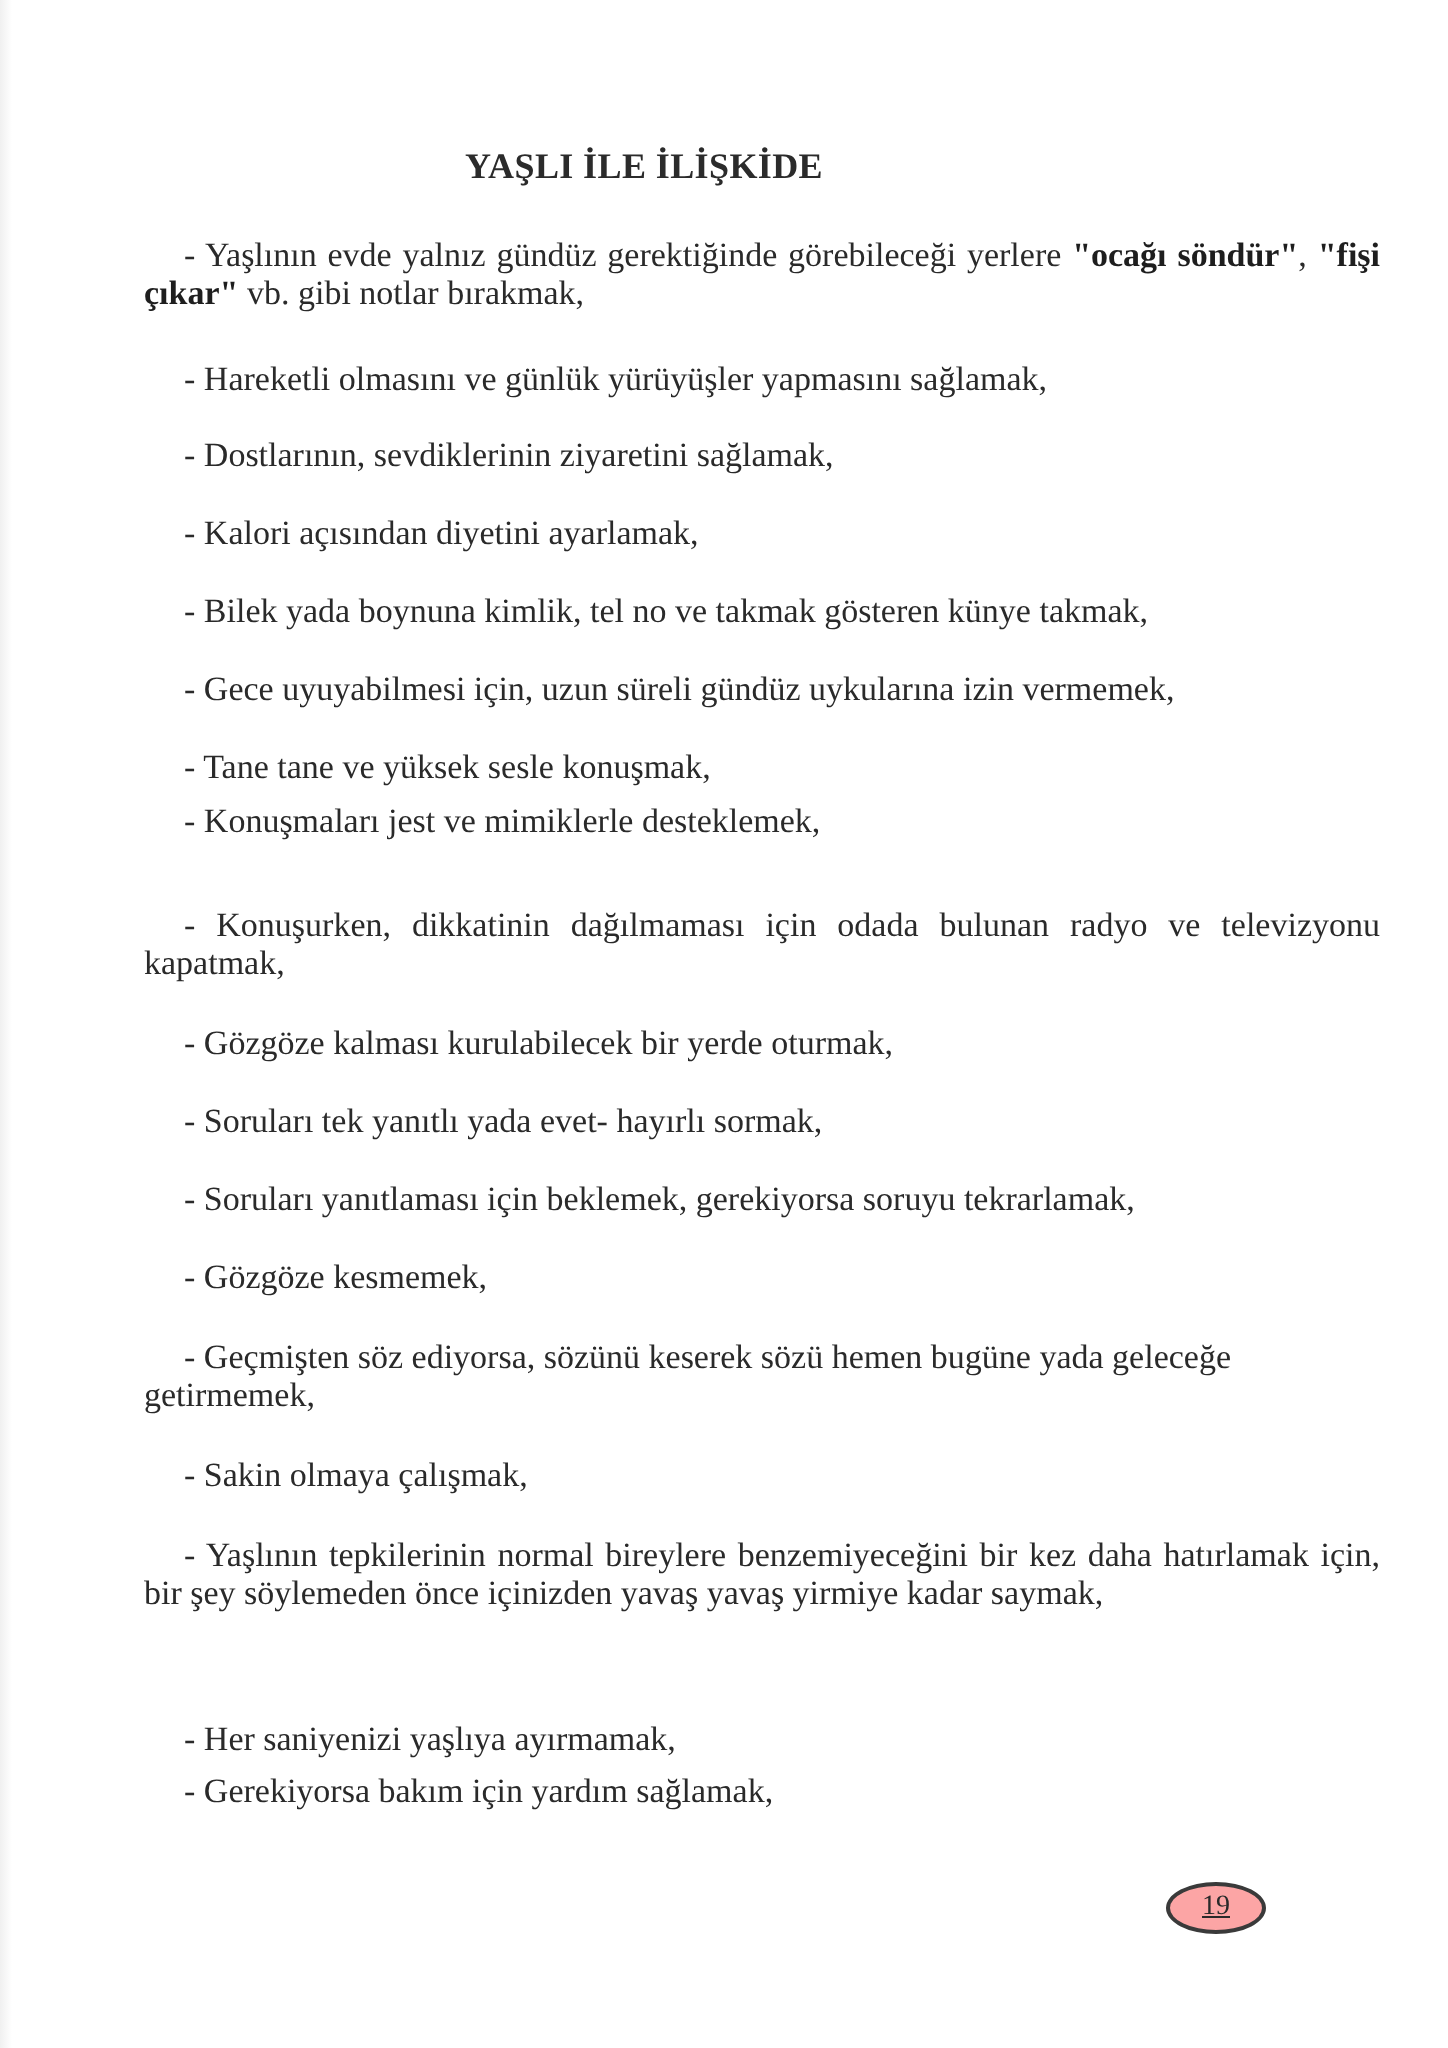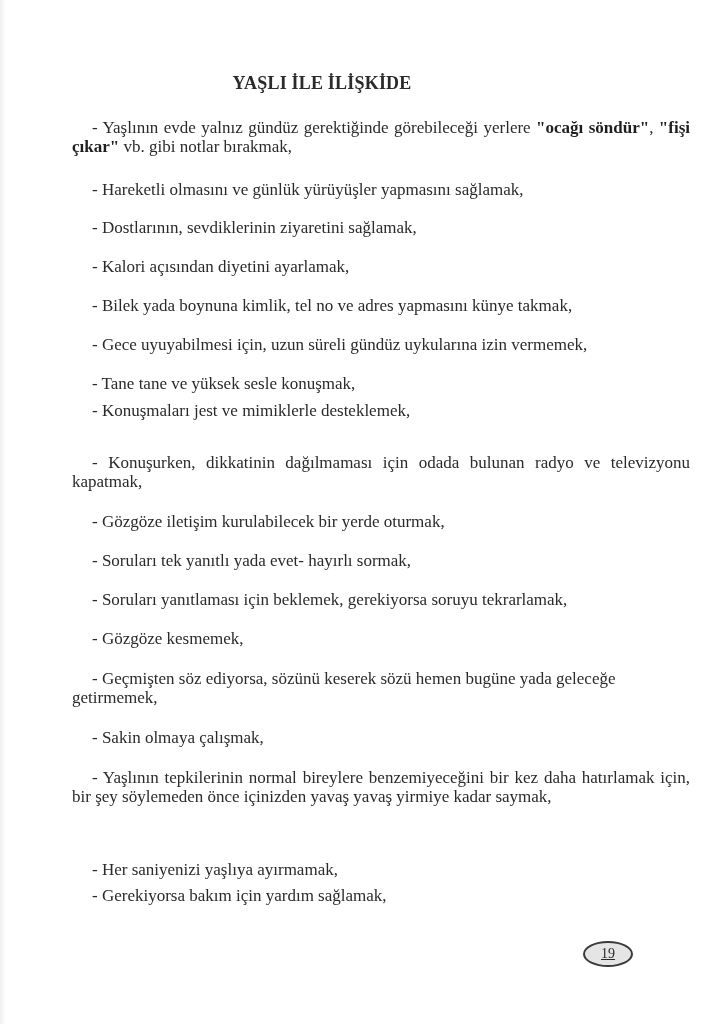--- a/index.html
+++ b/index.html
@@ -50,47 +50,47 @@
       color: #1e1e1e;
     }
     .page-number {
       position: absolute;
       left: 583px;
       top: 941px;
       width: 50px;
       height: 26px;
       border: 2px solid #3a3a3a;
       border-radius: 50%;
-      background: #e5e5e5;
+      background: #fca5a5;
       box-sizing: border-box;
       text-align: center;
       font-size: 14px;
       line-height: 22px;
       color: #2a2a2a;
       text-decoration: underline;
     }
   </style>
 </head>
 <body>
 
 <div class="page-edge"></div>
 
 <div class="title">YAŞLI İLE İLİŞKİDE</div>
 
 <div class="item justify" style="top:118px;"><span>- Yaşlının evde yalnız gündüz gerektiğinde görebileceği yerlere </span><b>"ocağı söndür"</b><span>, </span><b>"fişi çıkar"</b><span> vb. gibi notlar bırakmak,</span></div>
 
 <div class="item" style="top:180px;">- Hareketli olmasını ve günlük yürüyüşler yapmasını sağlamak,</div>
 <div class="item" style="top:218px;">- Dostlarının, sevdiklerinin ziyaretini sağlamak,</div>
 <div class="item" style="top:257px;">- Kalori açısından diyetini ayarlamak,</div>
-<div class="item" style="top:296px;">- Bilek yada boynuna kimlik, tel no ve adres yapmasını künye takmak,</div>
+<div class="item" style="top:296px;">- Bilek yada boynuna kimlik, tel no ve takmak gösteren künye takmak,</div>
 <div class="item" style="top:335px;">- Gece uyuyabilmesi için, uzun süreli gündüz uykularına izin vermemek,</div>
 <div class="item" style="top:374px;">- Tane tane ve yüksek sesle konuşmak,</div>
 <div class="item" style="top:401px;">- Konuşmaları jest ve mimiklerle desteklemek,</div>
 <div class="item justify" style="top:453px;">- Konuşurken, dikkatinin dağılmaması için odada bulunan radyo ve televizyonu kapatmak,</div>
-<div class="item" style="top:512px;">- Gözgöze iletişim kurulabilecek bir yerde oturmak,</div>
+<div class="item" style="top:512px;">- Gözgöze kalması kurulabilecek bir yerde oturmak,</div>
 <div class="item" style="top:551px;">- Soruları tek yanıtlı yada evet- hayırlı sormak,</div>
 <div class="item" style="top:590px;">- Soruları yanıtlaması için beklemek, gerekiyorsa soruyu tekrarlamak,</div>
 <div class="item" style="top:629px;">- Gözgöze kesmemek,</div>
 <div class="item" style="top:669px;">- Geçmişten söz ediyorsa, sözünü keserek sözü hemen bugüne yada geleceğe getirmemek,</div>
 <div class="item" style="top:728px;">- Sakin olmaya çalışmak,</div>
 <div class="item justify" style="top:768px;">- Yaşlının tepkilerinin normal bireylere benzemiyeceğini bir kez daha hatırlamak için, bir şey söylemeden önce içinizden yavaş yavaş yirmiye kadar saymak,</div>
 <div class="item" style="top:847px;margin-top:13px;">- Her saniyenizi yaşlıya ayırmamak,</div>
 <div class="item" style="top:886px;">- Gerekiyorsa bakım için yardım sağlamak,</div>
 
 <div class="page-number">19</div>

